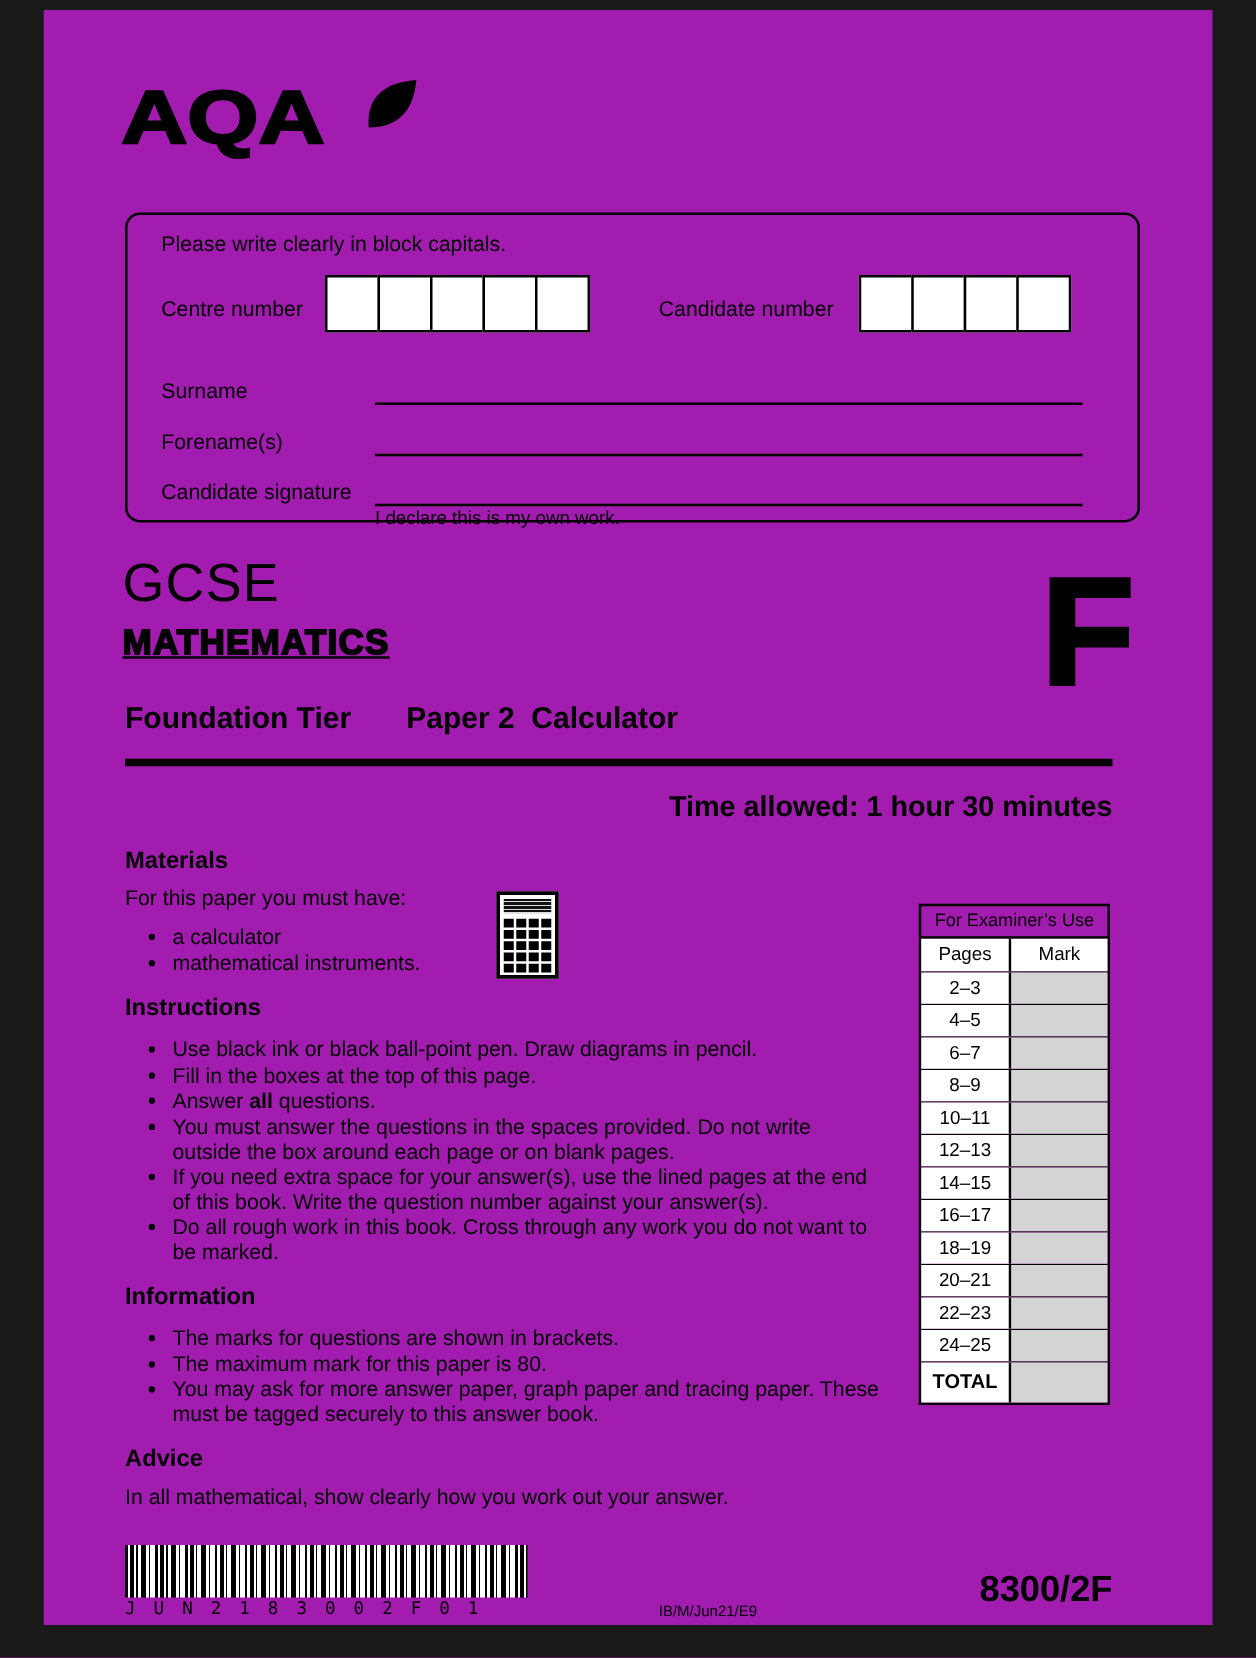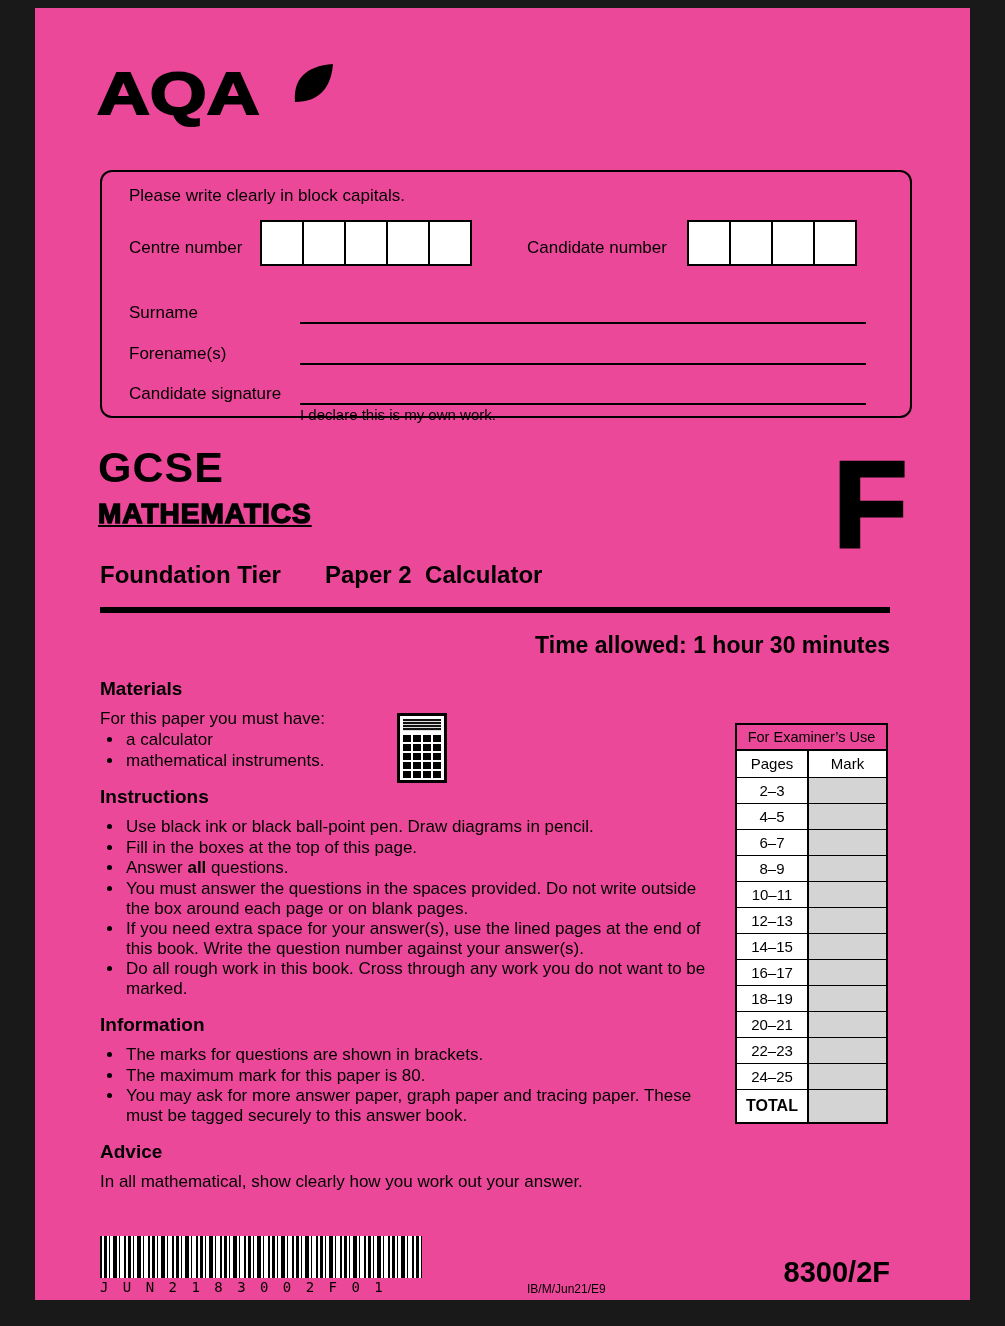--- a/index.html
+++ b/index.html
@@ -8,21 +8,21 @@
     width:1005px; height:1326px;
     background:#191919;
     font-family:"Liberation Sans", sans-serif;
     color:#000;
     overflow:hidden;
   }
   .page {
     position:relative;
     width:935px; height:1292px;
     margin:8px auto 0;
-    background:#ec4899;
+    background:#a21caf;
   }
 
   
   .logo { position:absolute; left:62px; top:56px; height:80px; }
   .logo-text {
     display:inline-block;
     font-size:60px; font-weight:700; letter-spacing:0px;
     -webkit-text-stroke:2px #000;
     transform:scaleX(1.22); transform-origin:left top;
     line-height:1;
@@ -43,21 +43,21 @@
     border:2px solid #000; margin-left:-2px;
     background:#fff;
   }
   .cell:first-child { margin-left:0; }
   .write-line { position:absolute; height:0; border-bottom:2px solid #000; width:566px; left:198px; }
   .declare { position:absolute; left:198px; top:234px; font-size:15px; }
 
   
   .gcse {
     position:absolute; left:63px; top:438px;
-    font-size:43px; font-weight:700; letter-spacing:1px; line-height:1;
+    font-size:43px; font-weight:400; letter-spacing:1px; line-height:1;
   }
   .maths {
     position:absolute; left:63px; top:492px;
     font-size:28px; font-weight:700; letter-spacing:1px; line-height:1;text-decoration:underline;
     -webkit-text-stroke:1.5px #000;
   }
   .tier-letter {
     position:absolute; left:798px; top:436px;
     font-size:122px; font-weight:700; line-height:1;
     -webkit-text-stroke:3px #000;
@@ -67,21 +67,21 @@
   .tier-row .paper { position:absolute; left:225px; top:0; white-space:pre; }
 
   .rule { position:absolute; left:65px; top:599px; width:790px; height:6px; background:#000; }
   .time { position:absolute; left:65px; top:624px; width:790px; text-align:right; font-size:23px; font-weight:700; }
 
   
   .left-col { position:absolute; left:65px; top:670px; width:616px; font-size:17px; line-height:1.15; }
   .sec-block { margin-bottom:16px; position:relative; }
   .sec-head { font-size:19px; font-weight:700; margin:0 0 9px; }
   .intro { margin:0 0 2px; }
-  ul.blist { margin:0; padding-left:24px; }
+  ul.blist { margin:12px; padding-left:24px; }
   ul.blist li { margin:1px 0; padding-left:2px; }
 
   
   .calc {
     position:absolute; left:297px; top:35px;
     width:50px; height:70px;
     border:3px solid #000; padding:3px; background:#fff;
   }
   .calc-display {
     height:12px;

